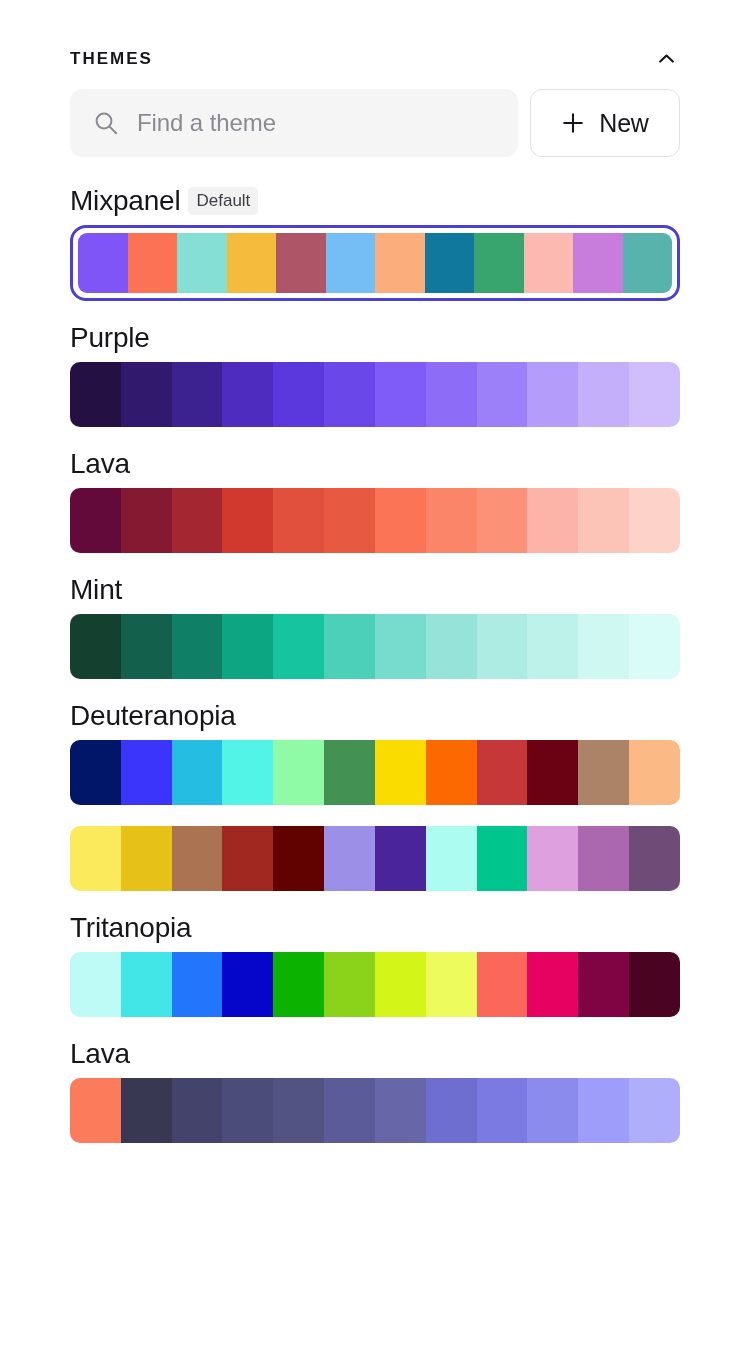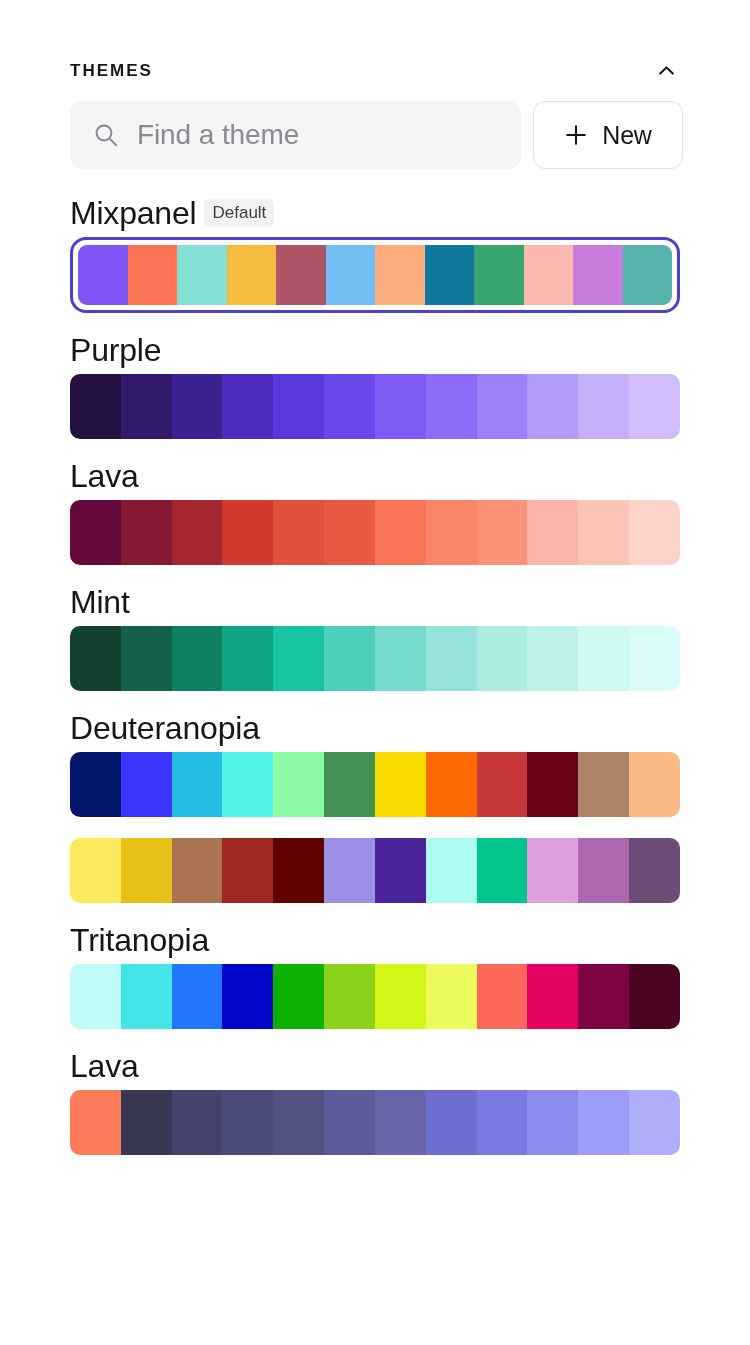--- a/index.html
+++ b/index.html
@@ -8,21 +8,21 @@
     width: 750px;
     height: 1345px;
     background: #ffffff;
     font-family: "Liberation Sans", "DejaVu Sans", sans-serif;
     -webkit-font-smoothing: antialiased;
   }
 
   .panel {
     width: 750px;
     height: 1345px;
-    padding: 16px 70px;
+    padding: 4px 70px;
     background: #ffffff;
     position: relative;
   }
 
   
   .panel-header {
     display: flex;
     align-items: center;
     justify-content: space-between;
     height: 60px;
@@ -70,21 +70,21 @@
     gap: 18px;
     border: 1px solid #f5f5f6;
   }
   .search-icon svg { display: block; }
   .search-input {
     flex: 1 1 auto;
     border: none;
     outline: none;
     background: transparent;
     font-family: "Liberation Sans", "DejaVu Sans", sans-serif;
-    font-size: 28px;
+    font-size: 24px;
     color: #0f766e;
     letter-spacing: -0.1px;
   }
   .search-input::placeholder { color: #8a8a93; opacity: 1; }
 
   .new-btn {
     flex: 0 0 auto;
     height: 68px;
     min-width: 150px;
     padding: 0 24px;
@@ -112,21 +112,21 @@
   .theme-item { margin-bottom: 21px; }
 
   .theme-head {
     display: flex;
     align-items: center;
     gap: 8px;
     height: 32px;
     margin-bottom: 8px;
   }
   .theme-name {
-    font-size: 32px;
+    font-size: 28px;
     color: #16161a;
     letter-spacing: -0.2px;
     line-height: 1;
   }
   .theme-badge {
     font-size: 17px;
     color: #3d3d46;
     background: #f2f2f3;
     border-radius: 5px;
     padding: 5px 8px 6px;

